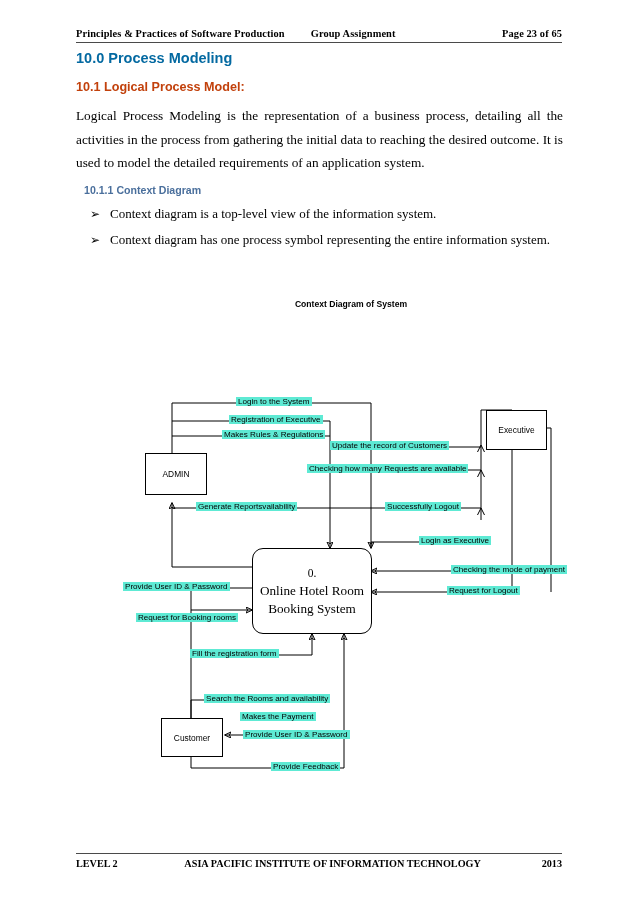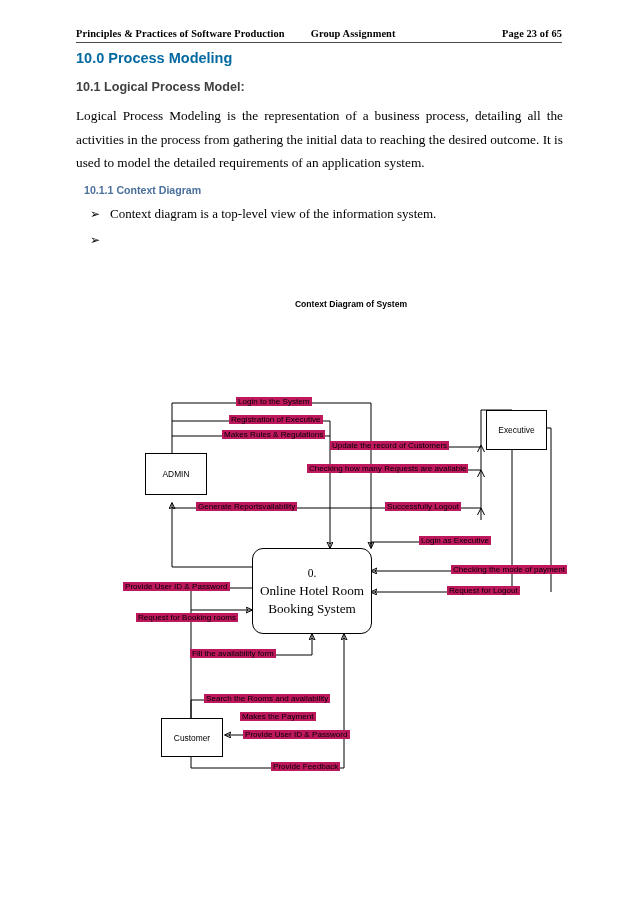--- a/index.html
+++ b/index.html
@@ -12,21 +12,21 @@
            font-weight:bold;font-size:10.4px;letter-spacing:.1px;padding-bottom:3px;}
   .hdr-a{flex:0 0 auto;}
   .hdr-b{flex:1 1 auto;text-align:left;padding-left:26px;}
   .hdr-c{flex:0 0 auto;}
   .hdr-rule{border-bottom:1.6px solid #4a4a4a;width:486px;}
 
   
   .h1{position:absolute;left:76px;top:50px;font-family:"Liberation Sans",sans-serif;
       font-weight:bold;font-size:14.5px;color:#0369a1;letter-spacing:0px;}
   .h2{position:absolute;left:76px;top:80px;font-family:"Liberation Sans",sans-serif;
-      font-weight:bold;font-size:12.6px;color:#404040;}
+      font-weight:bold;font-size:12.6px;color:#c2410c;}
   .para{position:absolute;left:76px;top:104px;width:487px;font-size:13.3px;
         line-height:23.5px;text-align:justify;}
   .h3{position:absolute;left:84px;top:184px;font-family:"Liberation Sans",sans-serif;
       font-weight:bold;font-size:10.6px;color:#4a6f9c;}
   .bul{position:absolute;left:110px;font-size:13px;line-height:20px;}
   .bul .mk{position:absolute;left:-20px;top:0px;font-size:12px;}
   .b1{top:204px;}
   .b2{top:230px;}
 
   
@@ -43,21 +43,21 @@
   .dg-title{position:absolute;left:0;top:299px;width:638px;text-align:center;
             font-family:"Liberation Sans",sans-serif;font-weight:bold;font-size:8.6px;padding-left:32px;}
   .ent{position:absolute;border:1.1px solid #000;background:#fff;
        display:flex;align-items:center;justify-content:center;
        font-family:"Liberation Sans",sans-serif;font-size:8.4px;color:#000;z-index:6;}
   .proc{position:absolute;border:1.2px solid #000;border-radius:11px;background:#fff;
         display:flex;flex-direction:column;align-items:center;justify-content:center;
         font-family:"Liberation Serif",serif;font-size:13.2px;line-height:17.5px;z-index:6;}
   .proc .n{font-size:11.5px;}
   .lbl{position:absolute;font-family:"Liberation Sans",sans-serif;font-size:8.1px;
-       color:#000;background:#be185d;padding:0 2px;white-space:nowrap;z-index:7;}
+       color:#000;background:#5eead4;padding:0 2px;white-space:nowrap;z-index:7;}
   svg.wires{position:absolute;left:0;top:0;width:638px;height:903px;z-index:2;}
   svg.wires line,svg.wires path{stroke:#000;stroke-width:1;fill:none;}
 </style>
 </head>
 <body>
 
 <div class="page">
 
   <div class="hdr">
     <div class="hdr-row">
@@ -72,20 +72,21 @@
   <div class="h2">10.1 Logical Process Model:</div>
   <div class="para">Logical Process Modeling is the representation of a business process, detailing all the activities in the process from gathering the initial data to reaching the desired outcome. It is used to model the detailed requirements of an application system.</div>
   <div class="h3">10.1.1 Context Diagram</div>
 
   <div class="bul b1">
     <span class="mk">➢</span>
     <span>Context diagram is a top-level view of the information system.</span>
   </div>
   <div class="bul b2">
     <span class="mk">➢</span>
+    <span>Context diagram has one process symbol representing the entire information system.</span>
   </div>
 
   <div class="dg">
 
     <div class="dg-title">Context Diagram of System</div>
 
     <svg class="wires" viewBox="0 0 638 903" xmlns="http://www.w3.org/2000/svg">
       <defs>
         <marker id="ah" markerWidth="7" markerHeight="7" refX="6" refY="3.0" orient="auto" markerUnits="userSpaceOnUse">
           <path d="M0,0 L6.5,3 L0,6 L1.6,3 z" fill="#000" stroke="none"></path>
@@ -186,26 +187,34 @@
     <div class="lbl" style="left:419px;top:536px;">Login as Executive</div>
 
     <div class="lbl" style="left:451px;top:565px;text-align:center;">Checking the mode of payment</div>
 
     <div class="lbl" style="left:447px;top:586px;">Request for Logout</div>
 
     <div class="lbl" style="left:123px;top:582px;">Provide User ID &amp; Password</div>
 
     <div class="lbl" style="left:136px;top:613px;">Request for Booking rooms</div>
 
-    <div class="lbl" style="left:190px;top:649px;">Fill the availability form</div>
+    <div class="lbl" style="left:190px;top:649px;">Fill the registration form</div>
 
     <div class="lbl" style="left:204px;top:694px;">Search the Rooms and availability</div>
 
     <div class="lbl" style="left:240px;top:712px;">Makes the Payment</div>
 
     <div class="lbl" style="left:243px;top:730px;">Provide User ID &amp; Password </div>
 
     <div class="lbl" style="left:271px;top:762px;">Provide Feedback</div>
 
   </div>
 
+  <div class="ftr">
+    <div class="ftr-rule"></div>
+    <div class="ftr-row">
+      <span class="ftr-a">LEVEL 2</span>
+      <span class="ftr-b">ASIA PACIFIC INSTITUTE OF INFORMATION TECHNOLOGY</span>
+      <span class="ftr-c">2013</span>
+    </div>
+  </div>
 
 </div>
 
 </body></html>

